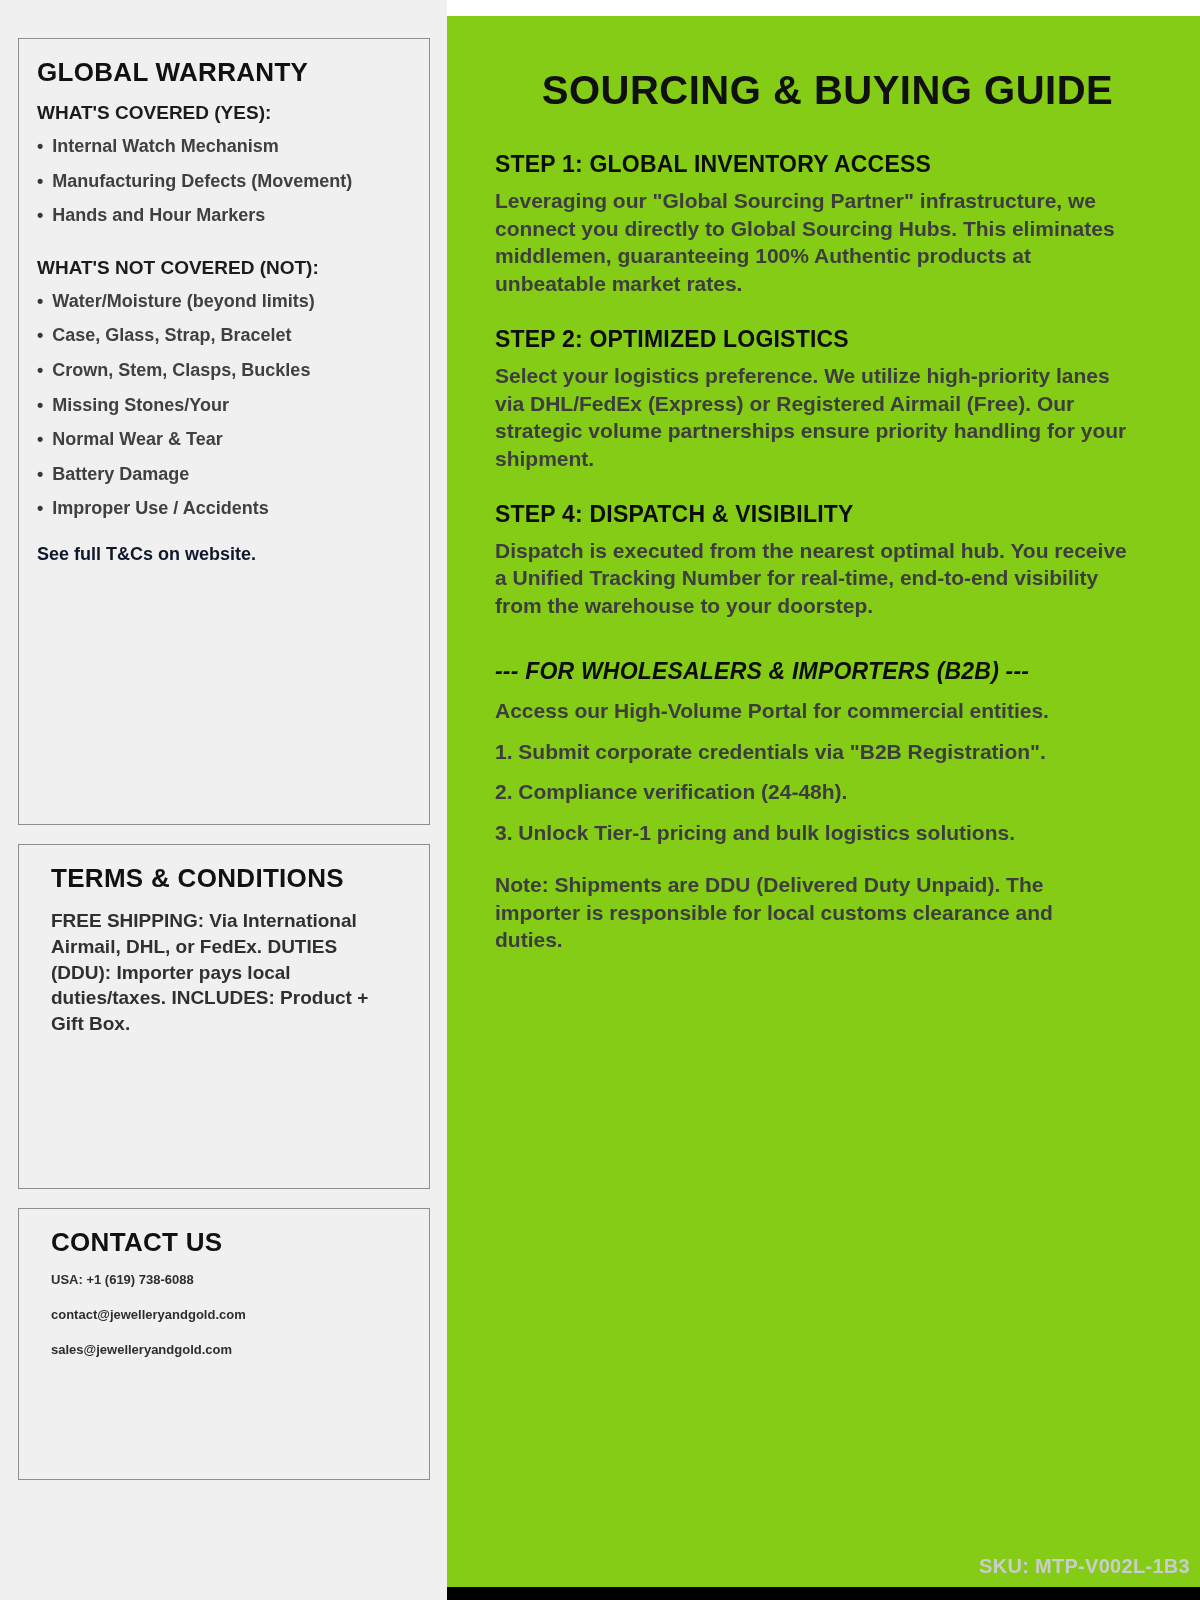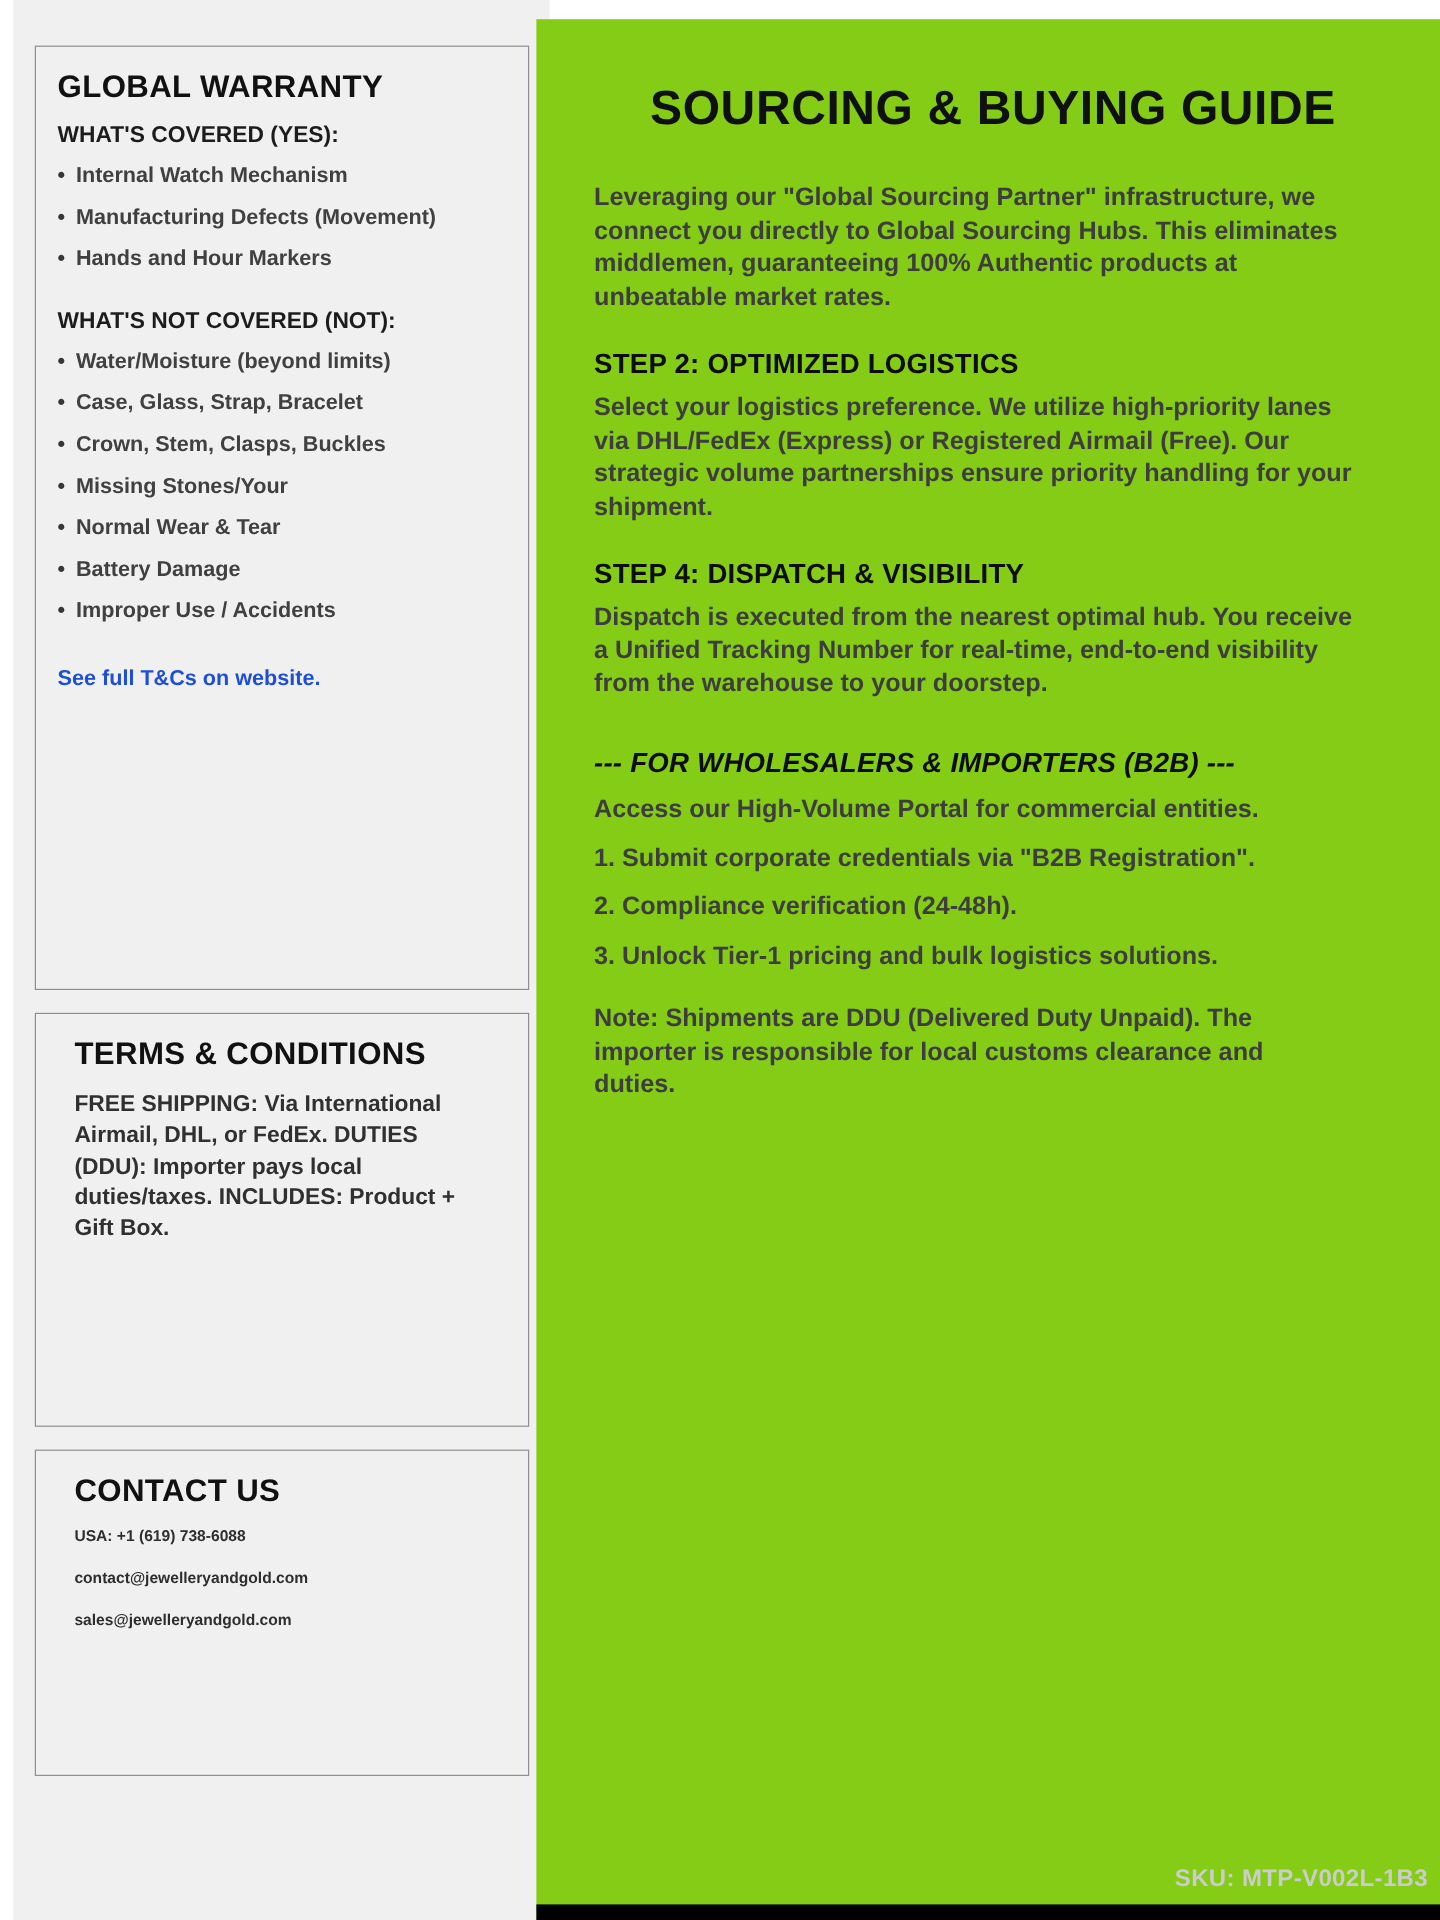--- a/index.html
+++ b/index.html
@@ -13,21 +13,21 @@
     width: 1200px;
     height: 1600px;
     background: #ffffff;
     overflow: hidden;
     margin: 0 auto;
   }
 
   
   .sidebar {
     position: absolute;
-    left: 11px; top: 0;
+    left: 0; top: 0;
     width: 447px;
     height: 1600px;
     background: #f0f0f0;
     padding: 38px 17px 0 18px;
   }
   .box {
     border: 1px solid #8f8f8f;
     padding: 18px 18px 16px 18px;
     background: #f0f0f0;
   }
@@ -57,24 +57,24 @@
     color: #404040;
     margin-bottom: 13px;
     line-height: 1.2;
   }
   .bullet-list li::before {
     content: "•";
     margin-right: 9px;
     color: #373737;
   }
   .footnote {
-    margin-top: 35px;
+    margin-top: 24px;
     font-size: 18px;
     font-weight: 700;
-    color: #1d4ed8;
+    color: #0f172a;
   }
   .terms-body {
     font-size: 19px;
     font-weight: 700;
     color: #303030;
     line-height: 1.36;
     max-width: 330px;
   }
   .contact-line {
     font-size: 13px;
@@ -203,20 +203,21 @@
       <p class="contact-line">contact@jewelleryandgold.com</p>
       <p class="contact-line">sales@jewelleryandgold.com</p>
     </section>
 
   </aside>
 
   <main class="main">
     <h1 class="guide-title">SOURCING &amp; BUYING GUIDE</h1>
 
     <section class="step">
+      <h2 class="step-heading">STEP 1: GLOBAL INVENTORY ACCESS</h2>
       <p class="step-body">Leveraging our "Global Sourcing Partner" infrastructure, we connect you directly to Global Sourcing Hubs. This eliminates middlemen, guaranteeing 100% Authentic products at unbeatable market rates.</p>
     </section>
 
     <section class="step">
       <h2 class="step-heading">STEP 2: OPTIMIZED LOGISTICS</h2>
       <p class="step-body">Select your logistics preference. We utilize high-priority lanes via DHL/FedEx (Express) or Registered Airmail (Free). Our strategic volume partnerships ensure priority handling for your shipment.</p>
     </section>
 
     <section class="step">
     </section>

